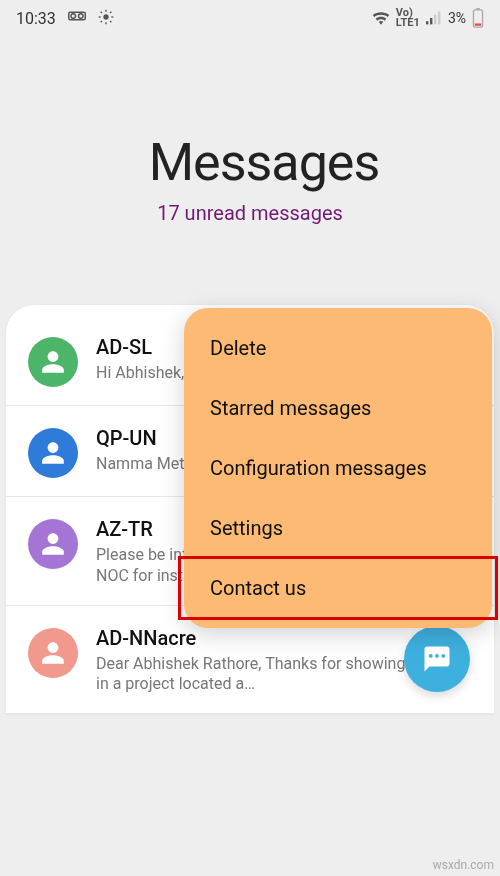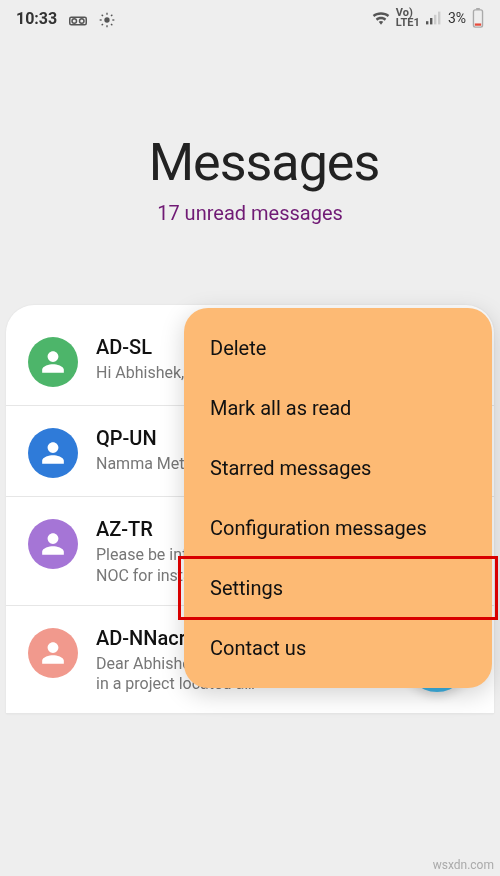--- a/index.html
+++ b/index.html
@@ -12,21 +12,21 @@
       overflow: hidden;
     }
     .status-bar {
       display: flex;
       justify-content: space-between;
       align-items: center;
       padding: 8px 16px 4px;
       font-size: 16px;
       color: #333;
     }
-    .status-left { display: flex; align-items: flex-end; gap: 12px; font-weight: bold; }
+    .status-left { display: flex; align-items: flex-start; gap: 12px; }
     .status-right { display: flex; align-items: center; gap: 6px; font-size: 14px;}
     .status-icon { display: inline-flex; align-items: center; }
     .header {
       text-align: center;
       padding: 100px 0 80px;
     }
     .header-title {
       font-size: 52px;
       font-weight: 400;
       color: #222;
@@ -246,21 +246,20 @@
 
   <div class="fab">
     <svg viewBox="0 0 24 24">
         <path d="M20 2H4c-1.1 0-2 .9-2 2v18l4-4h14c1.1 0 2-.9 2-2V4c0-1.1-.9-2-2-2zM7 11c-.8 0-1.5-.7-1.5-1.5S6.2 8 7 8s1.5.7 1.5 1.5S7.8 11 7 11zm5 0c-.8 0-1.5-.7-1.5-1.5S11.2 8 12 8s1.5.7 1.5 1.5S12.8 11 12 11zm5 0c-.8 0-1.5-.7-1.5-1.5S16.2 8 17 8s1.5.7 1.5 1.5S17.8 11 17 11z"></path>
       </svg>
   </div>
 </div>
 
 <div class="menu">
   <div class="menu-item">Delete</div>
-  <div class="menu-item">Mark all as read</div>
   <div class="menu-item">Starred messages</div>
   <div class="menu-item">Configuration messages</div>
   <div class="menu-item" id="menu-settings">Settings</div>
   <div class="menu-item">Contact us</div>
 </div>
 
 <div class="highlight-box" id="hl" style="left: 178px; top: 556px; width: 320px; height: 64px;"></div>
 
 <div class="watermark">wsxdn.com</div>
 

